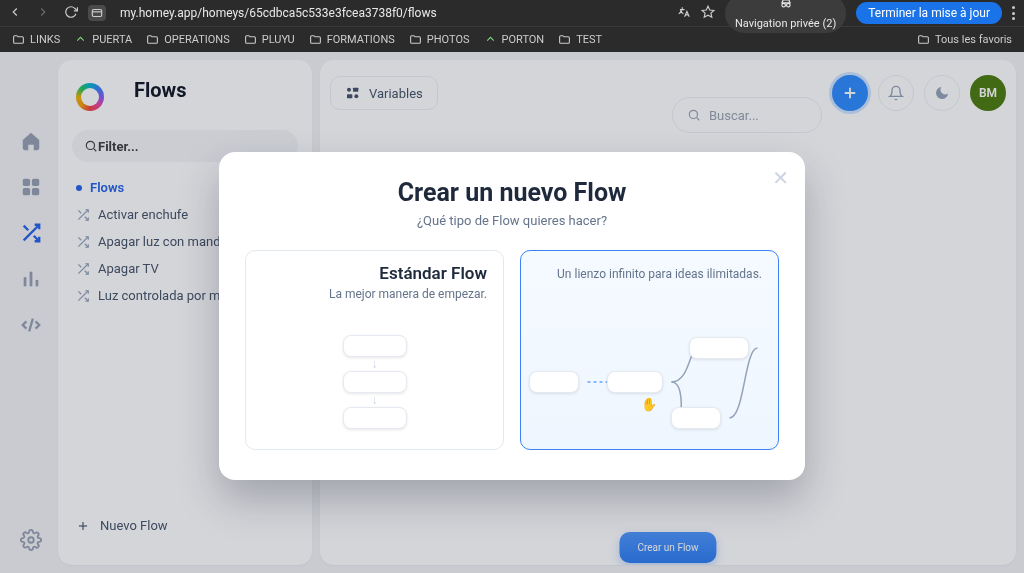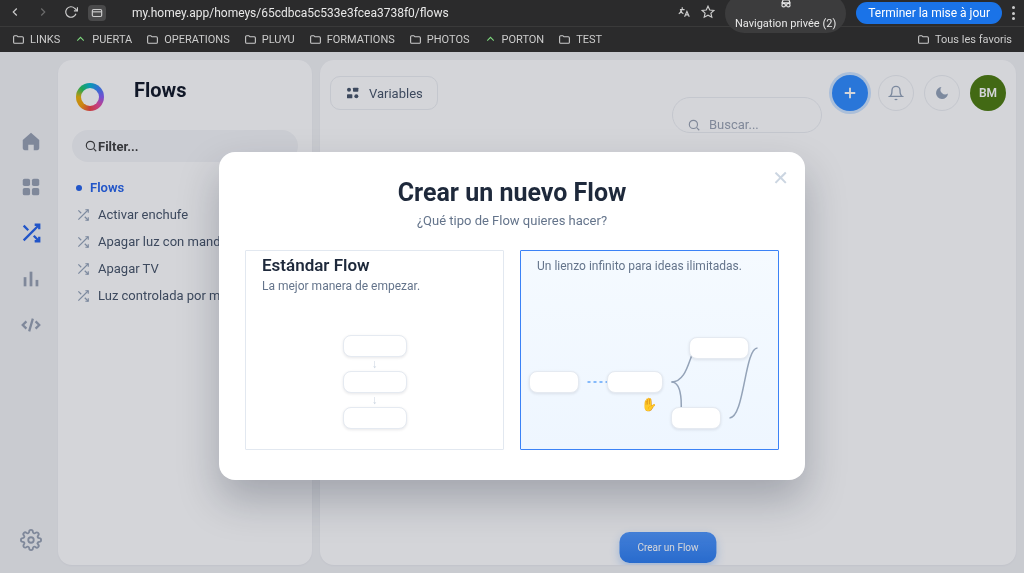--- a/index.html
+++ b/index.html
@@ -2,21 +2,21 @@
 <html><head>
 <meta charset="utf-8">
 <style>
   * { margin:0; padding:0; box-sizing:border-box; font-family: -apple-system, BlinkMacSystemFont, "Segoe UI", Roboto, sans-serif; }
   html,body { width:1024px; height:573px; overflow:hidden; background:#fff; }
 
   
   .chrome-top { background:#2b2b2c; height:26px; display:flex; align-items:center; padding:0 8px; gap:10px; color:#ccc; font-size:12px; }
   .chrome-top .nav-icons { display:flex; gap:14px; align-items:center; }
   .chrome-top svg { width:14px; height:14px; }
-  .url-pill { display:flex; align-items:center; gap:6px; color:#e8e8e8; font-size:12px; margin-left:16px; }
+  .url-pill { display:flex; align-items:center; gap:6px; color:#e8e8e8; font-size:12px; margin-left:4px; }
   .url-badge { background:#4a4a4b; border-radius:4px; width:18px; height:16px; display:flex; align-items:center; justify-content:center; font-size:10px; }
   .chrome-right { margin-left:auto; display:flex; align-items:center; gap:10px; }
   .chrome-btn { display:flex; align-items:center; gap:6px; color:#e8e8e8; font-size:11px;flex-direction:column; }
   .incognito { background:#3c3c3d; border-radius:20px; padding:3px 10px; }
   .update-btn { background:#1a73e8; color:#fff; border-radius:12px; padding:4px 12px; font-size:12px; }
   .dots { width:4px; height:14px; display:flex; flex-direction:column; justify-content:space-between; }
   .dots span{ width:3px;height:3px;background:#ccc;border-radius:50%; }
 
   .bookmarks { background:#2b2b2c; height:26px; display:flex; align-items:center; padding:0 12px; gap:14px; color:#ccc; font-size:11px; border-top:1px solid #3a3a3a;}
   .bm { display:flex; align-items:center; gap:5px; }
@@ -37,37 +37,37 @@
   .tree { padding:0 10px; font-size:13px; color:#475569;}
   .tree-row { display:flex; align-items:center; gap:8px; padding:6px 8px; border-radius:6px; white-space:nowrap; overflow:hidden;}
   .tree-row.head { color:#2563eb; font-weight:600;}
   .bullet { width:6px;height:6px;background:#2563eb;border-radius:50%; }
   .flow-ic { width:14px;height:14px; color:#94a3b8; flex-shrink:0;}
   .new-flow { margin-top:auto; padding:14px 18px; display:flex; align-items:center; gap:10px; font-size:13px; color:#475569;}
 
   .main-panel { flex:1; position:relative; overflow:hidden;}
   .topbar { position:absolute; top:11px; left:10px; right:10px; height:44px; display:flex; align-items:center; gap:10px;}
   .variables { background:#fff; border-radius:10px; padding:8px 14px; display:flex; align-items:center; gap:8px; font-size:13px; color:#475569; border:1px solid #eceef2;}
-  .search { margin-left:auto; background:#fff; border-radius:22px; height:36px; width:150px; display:flex; align-items:flex-end; padding:0 14px; gap:8px; color:#9aa3b2; font-size:13px; border:1px solid #eceef2;margin-top:44px;}
+  .search { margin-left:auto; background:#fff; border-radius:22px; height:36px; width:150px; display:flex; align-items:center; padding:0 14px; gap:8px; color:#9aa3b2; font-size:13px; border:1px solid #eceef2;margin-top:44px;}
   .circle-btn { width:36px; height:36px; border-radius:50%; display:flex; align-items:center; justify-content:center; background:#fff; border:1px solid #eceef2; color:#94a3b8;}
   .circle-btn.plus { background:#2f8bff; color:#fff; border:none; box-shadow:0 0 0 3px rgba(56,149,255,.25); }
   .avatar { background:#4d7c0f; color:#fff; font-size:12px; font-weight:600; border:none;}
 
   .quote-area { position:absolute; left:50%; top:205px; transform:translateX(-50%); text-align:center; width:560px; color:#334155; font-style:italic;}
   .quote-area .author{ font-style:normal; color:#64748b; font-size:13px; margin-top:8px;}
   .cta { position:absolute; left:50%; transform:translateX(-50%); bottom:2px; background:linear-gradient(#4f97ff,#2e7ef0); color:#fff; border:none; border-radius:10px; padding:10px 18px; font-size:10px; box-shadow:0 4px 10px rgba(47,126,240,.3);}
 
   
   .backdrop { position:absolute; inset:0; background:rgba(15,23,42,.18); display:flex; align-items:flex-start; justify-content:center; padding-top:100px;}
   .modal { width:586px; background:#fff; border-radius:16px; box-shadow:0 20px 40px rgba(15,23,42,.25); padding:26px 26px 30px; position:relative;}
   .modal-close { position:absolute; top:14px; right:16px; color:#cbd5e1; font-size:20px; cursor:pointer;}
   .modal h2 { text-align:center; font-size:25px; font-weight:700; color:#1e293b;}
   .modal p.sub { text-align:center; color:#64748b; font-size:13px; margin-top:6px; margin-bottom:22px;}
   .cards { display:flex; gap:16px; }
-  .card { flex:1; border:1px solid #e2e8f0; border-radius:1px; padding:4px 16px 16px; text-align:left; position:relative; height:200px;}
+  .card { flex:1; border:1px solid #e2e8f0; border-radius:10px; padding:12px 16px 16px; text-align:right; position:relative; height:200px;}
   .card.selected { border:1.5px solid #3b82f6; background:linear-gradient(#f5faff,#eef6ff);}
   .card h3 { font-size:17px; font-weight:600; color:#1e293b;}
   .card p { font-size:12px; color:#64748b; margin-top:4px;}
   .illus { position:absolute; left:0; right:0; bottom:14px; height:100px; }
   .blk { position:absolute; background:#fff; border:1px solid #e5eaf1; border-radius:8px; box-shadow:0 1px 3px rgba(15,23,42,.1);}
   
   .std .blk{ width:64px; height:22px; left:50%; transform:translateX(-50%);}
   .std .b1{ top:0;} .std .b2{ top:36px;} .std .b3{ top:72px;}
   .std .arrow{ position:absolute; left:50%; transform:translateX(-50%); color:#cbd5e1; font-size:12px;}
   .std .a1{ top:22px;} .std .a2{ top:58px;}
@@ -275,20 +275,27 @@
       <div class="tree-row">
           <svg class="flow-ic" viewBox="0 0 24 24" fill="none" stroke="currentColor" stroke-width="2">
             <polyline points="16 3 21 3 21 8"></polyline>
             <line x1="4" y1="20" x2="21" y2="3"></line>
             <polyline points="21 16 21 21 16 21"></polyline>
             <line x1="15" y1="15" x2="21" y2="21"></line>
             <line x1="4" y1="4" x2="9" y2="9"></line>
           </svg>
           <span>Luz controlada por mando</span>
         </div>
+    </div>
+    <div class="new-flow">
+      <svg width="14" height="14" viewBox="0 0 24 24" stroke="#475569" stroke-width="2">
+          <line x1="12" y1="5" x2="12" y2="19"></line>
+          <line x1="5" y1="12" x2="19" y2="12"></line>
+        </svg>
+      <span>Nuevo Flow</span>
     </div>
   </div>
 
   <div class="panel main-panel">
     <div class="topbar">
       <div class="variables">
         <svg width="16" height="16" viewBox="0 0 24 24" fill="#475569">
             <circle cx="6" cy="7" r="3"></circle>
             <rect x="12" y="4" width="8" height="6" rx="1"></rect>
             <rect x="3" y="14" width="8" height="6" rx="1"></rect>

